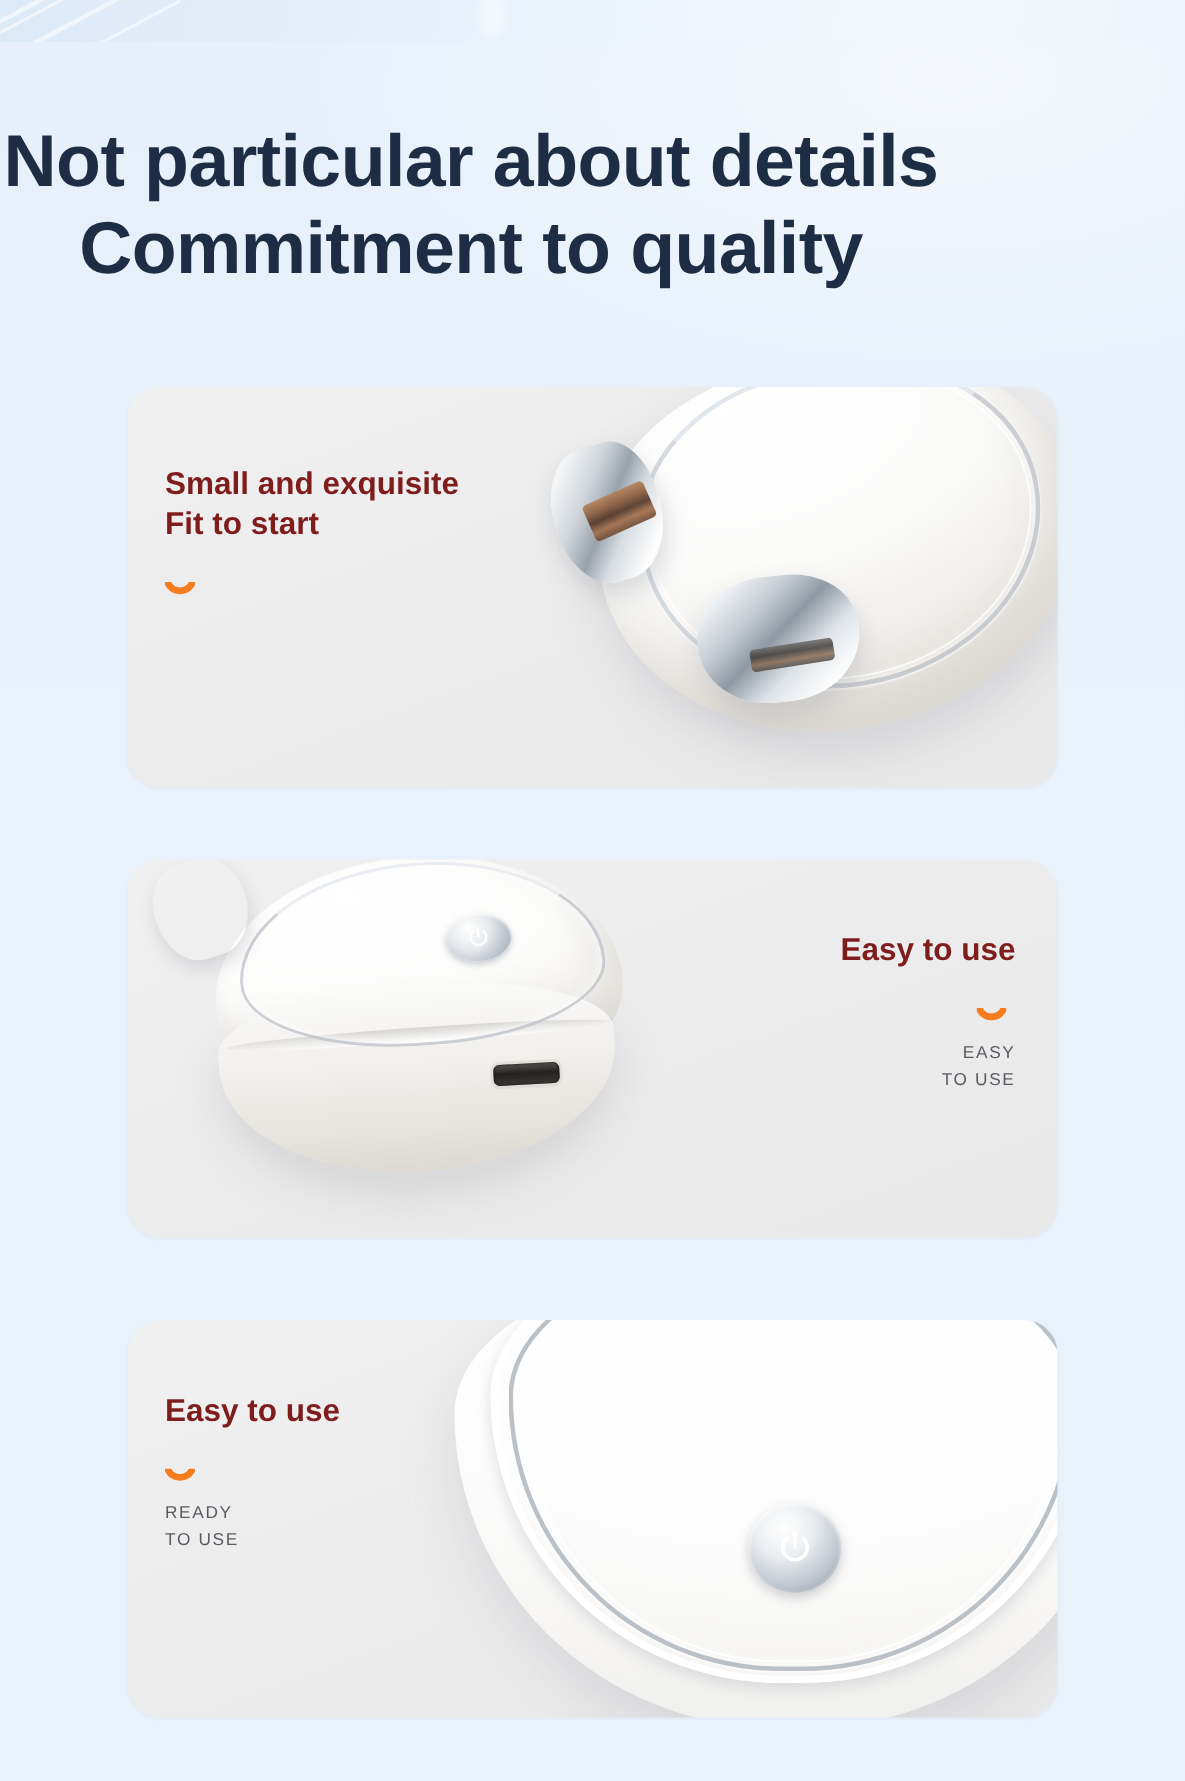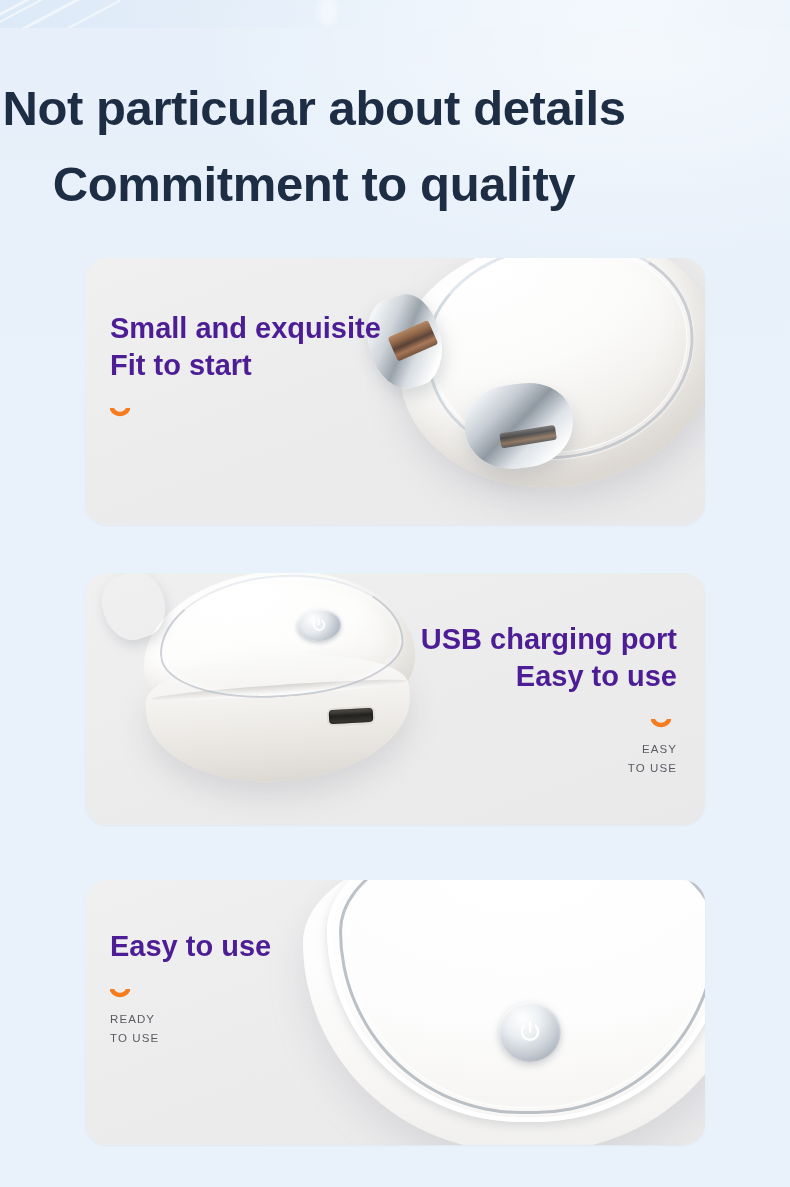--- a/index.html
+++ b/index.html
@@ -64,21 +64,21 @@
     color: #1d2d44;
     font-weight: bold;
     letter-spacing: -0.4px;
     line-height: 1.0;
     z-index: 5;
   }
   .headline .line {
     display: block;
     font-size: 49px;
   }
-  .headline .line2 { margin-top: 27px; }
+  .headline .line2 { margin-top: 9px; }
 
   
   .card {
     position: absolute;
     left: 85px;
     width: 620px;
     border-radius: 22px;
     overflow: hidden;
     background: #eeeeef;
     box-shadow: 0 1px 2px rgba(120,135,160,0.07);
@@ -96,23 +96,23 @@
   
   .textblock { position: absolute; z-index: 6; }
   .tb-left  { left: 25px; text-align: left; }
   .tb-right { right: 28px; text-align: right; }
 
   .card-1 .textblock { top: 52px; }
   .card-2 .textblock { top: 48px; }
   .card-3 .textblock { top: 48px; }
 
   .t-head {
-    color: #4c1d95;
+    color: #7f1d1d;
     font-weight: bold;
-    font-size: 29px;
+    font-size: 21px;
     line-height: 1.28;
     white-space: nowrap;
   }
 
   .accent-arc {
     width: 20px;
     height: 12px;
     margin-top: 24px;
     overflow: hidden;
   }
@@ -378,21 +378,20 @@
         <svg width="18" height="18" viewBox="0 0 24 24" aria-hidden="true">
           <path d="M12 3.5 L12 11" fill="none" stroke="#ffffff" stroke-width="2.1" stroke-linecap="round"></path>
           <path d="M7.2 6.6 A7 7 0 1 0 16.8 6.6" fill="none" stroke="#ffffff" stroke-width="2.1" stroke-linecap="round"></path>
         </svg>
       </span>
     </div>
     <div class="usb"></div>
   </div>
 
   <div class="textblock tb-right">
-    <div class="t-head">USB charging port</div>
     <div class="t-head">Easy to use</div>
     <div class="accent-arc">
       <svg width="20" height="12" viewBox="0 0 20 12" aria-hidden="true">
         <path d="M2 1 A9 9 0 0 0 18 1" fill="none" stroke="#f57c1f" stroke-width="4.5" stroke-linecap="round"></path>
       </svg>
     </div>
     <div class="t-sub">
       <div>EASY</div>
       <div>TO USE</div>
     </div>

